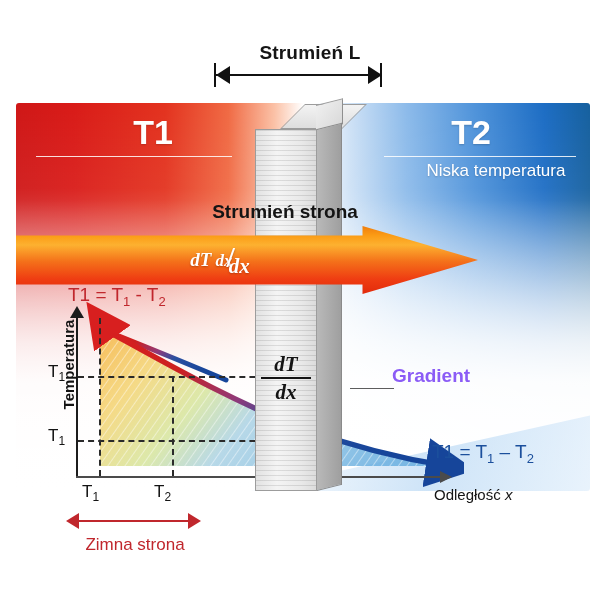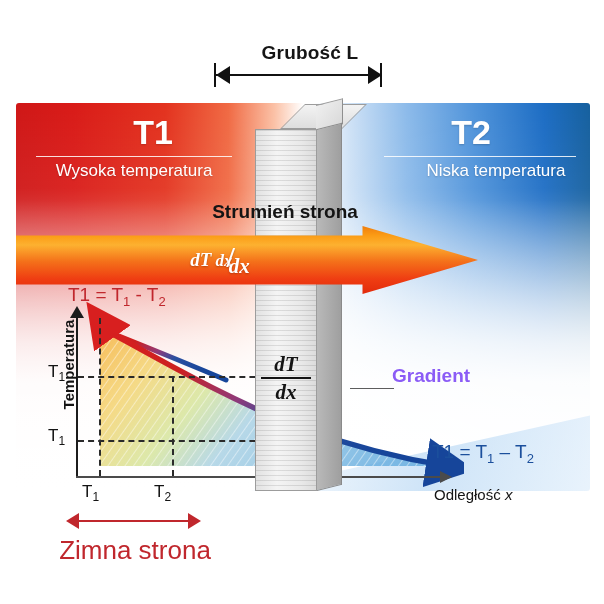--- a/index.html
+++ b/index.html
@@ -191,42 +191,41 @@
   #delta-blue sub{font-size:13px;}
 
   
   #cold-line{position:absolute;left:78px;top:520px;width:114px;height:2px;background:#c0272d;}
   .cold-head{position:absolute;top:513px;width:0;height:0;
     border-top:8px solid transparent;border-bottom:8px solid transparent;}
   .cold-head.l{left:66px;border-right:13px solid #c0272d;}
   .cold-head.r{left:188px;border-left:13px solid #c0272d;}
   #cold-text{
     position:absolute;left:40px;top:535px;width:190px;text-align:center;
-    font-size:26px;color:#c0272d;
+    font-size:17px;color:#c0272d;
   }
 </style>
 </head>
 <body>
 
 <div id="stage">
 
-  <div class="caliper-label">Grubość L</div>
+  <div class="caliper-label">Strumień L</div>
   <div class="cal-tick l"></div>
   <div class="cal-tick r"></div>
   <div class="caliper-line"></div>
   <div class="cal-head l"></div>
   <div class="cal-head r"></div>
 
   <div id="panel">
     <div class="vwash"></div>
     <div class="bsweep"></div>
 
     <div class="side-title" id="t1-big">T1</div>
     <div class="side-rule" id="rule-l"></div>
-    <div class="side-title" id="t1-sub">Wysoka temperatura</div>
 
     <div class="side-title" id="t2-big">T2</div>
     <div class="side-rule" id="rule-r"></div>
     <div class="side-title" id="t2-sub">Niska temperatura</div>
   </div>
 
   <div id="graph">
 
     <svg id="fillSvg" viewBox="0 0 420 200">
       <defs>

